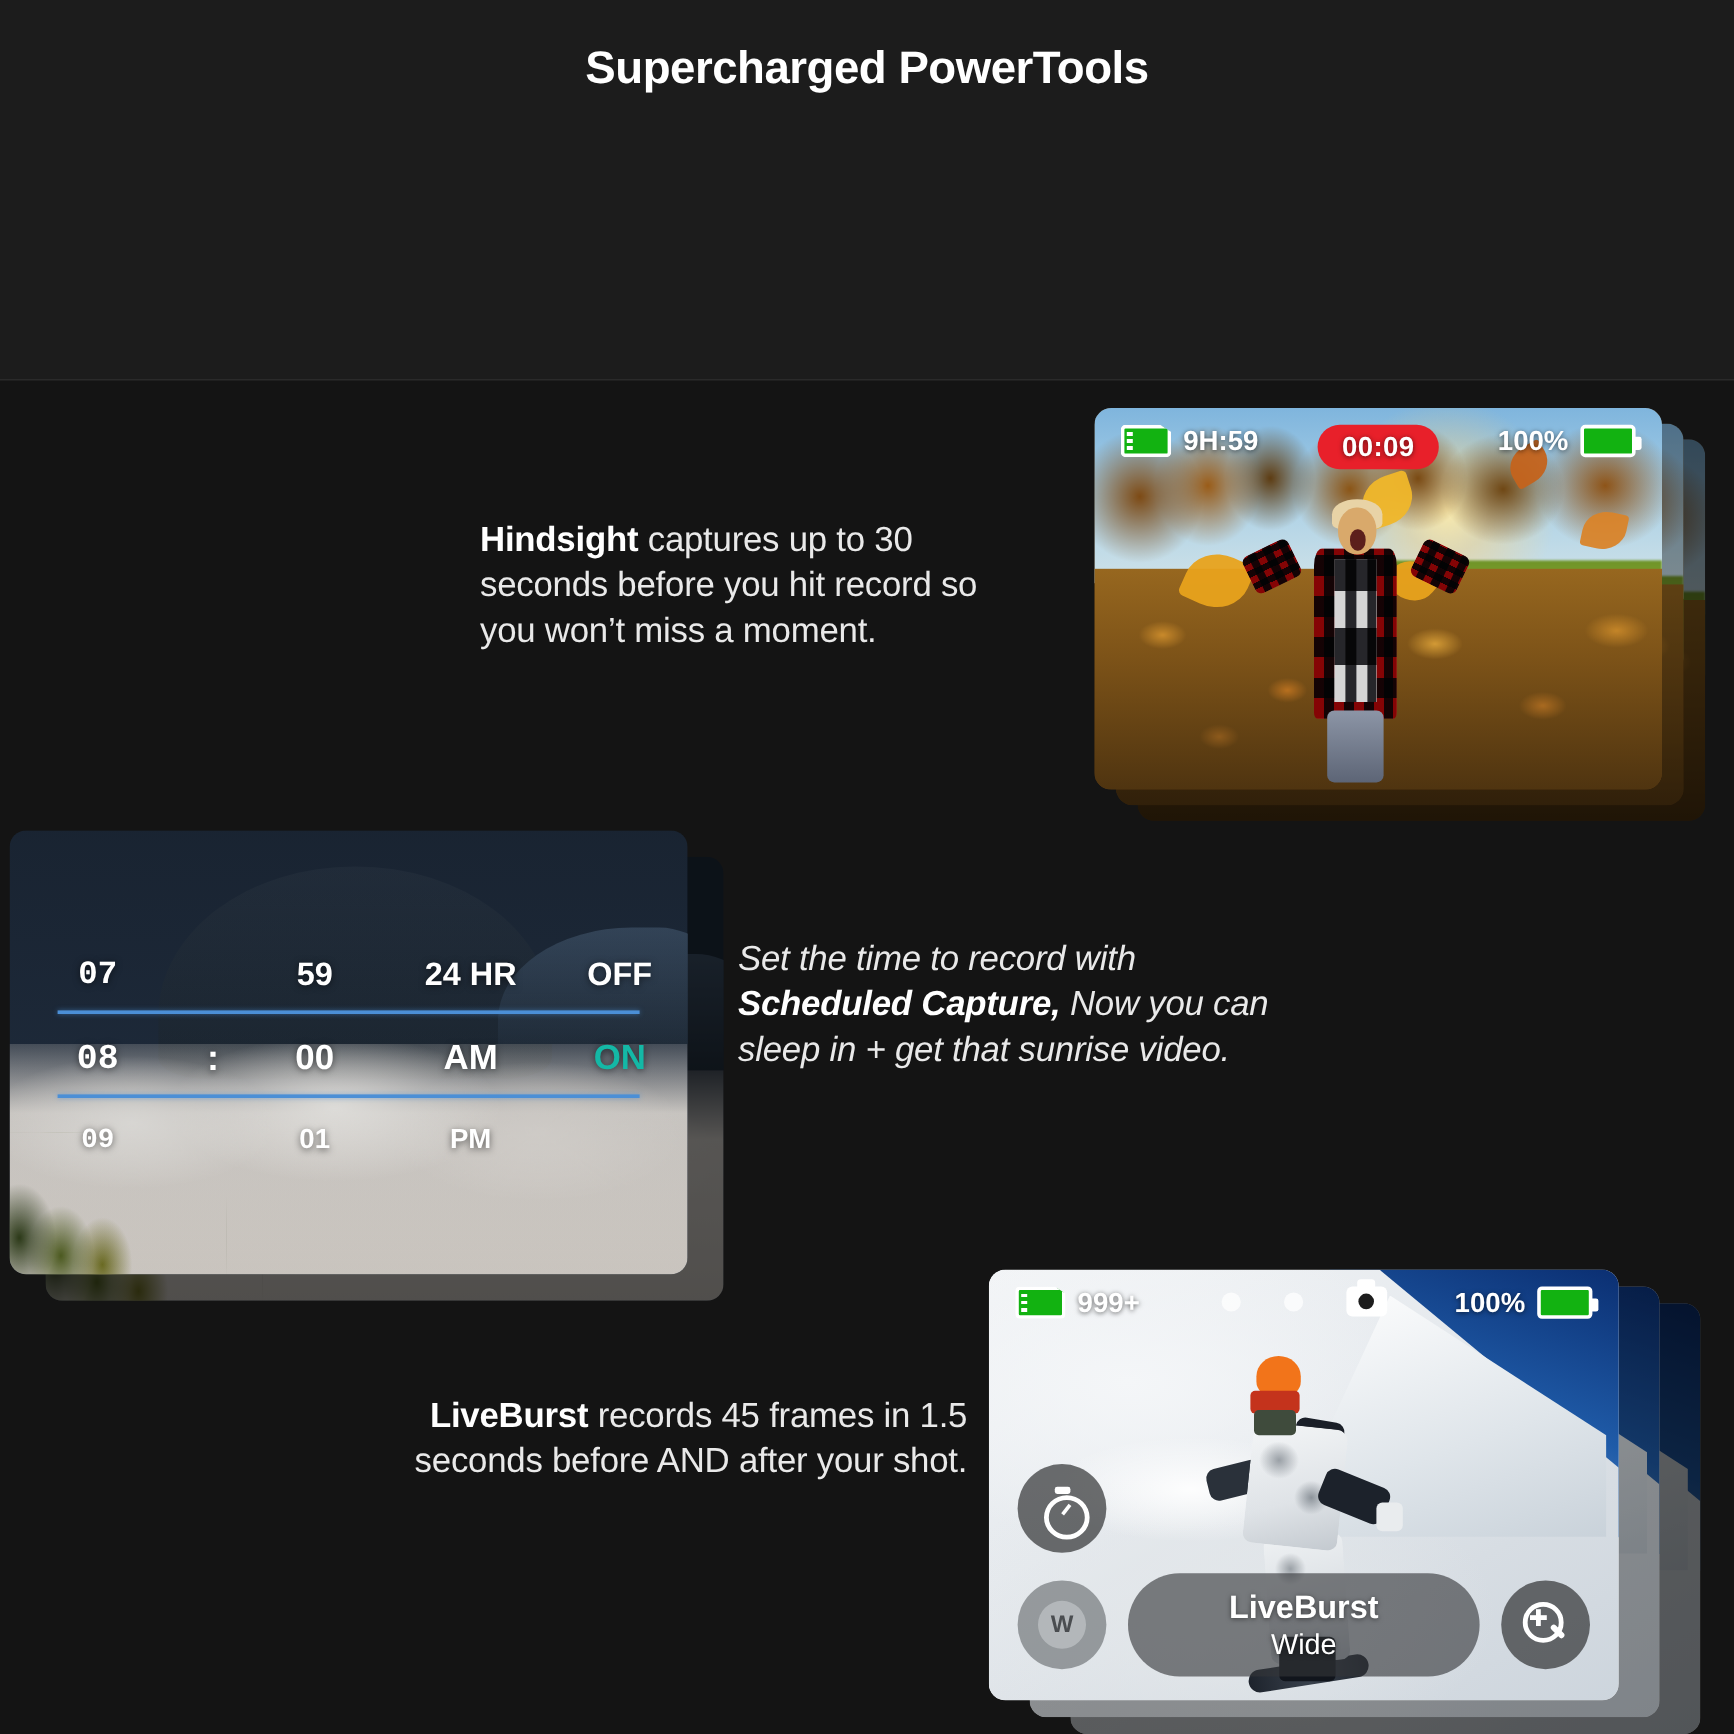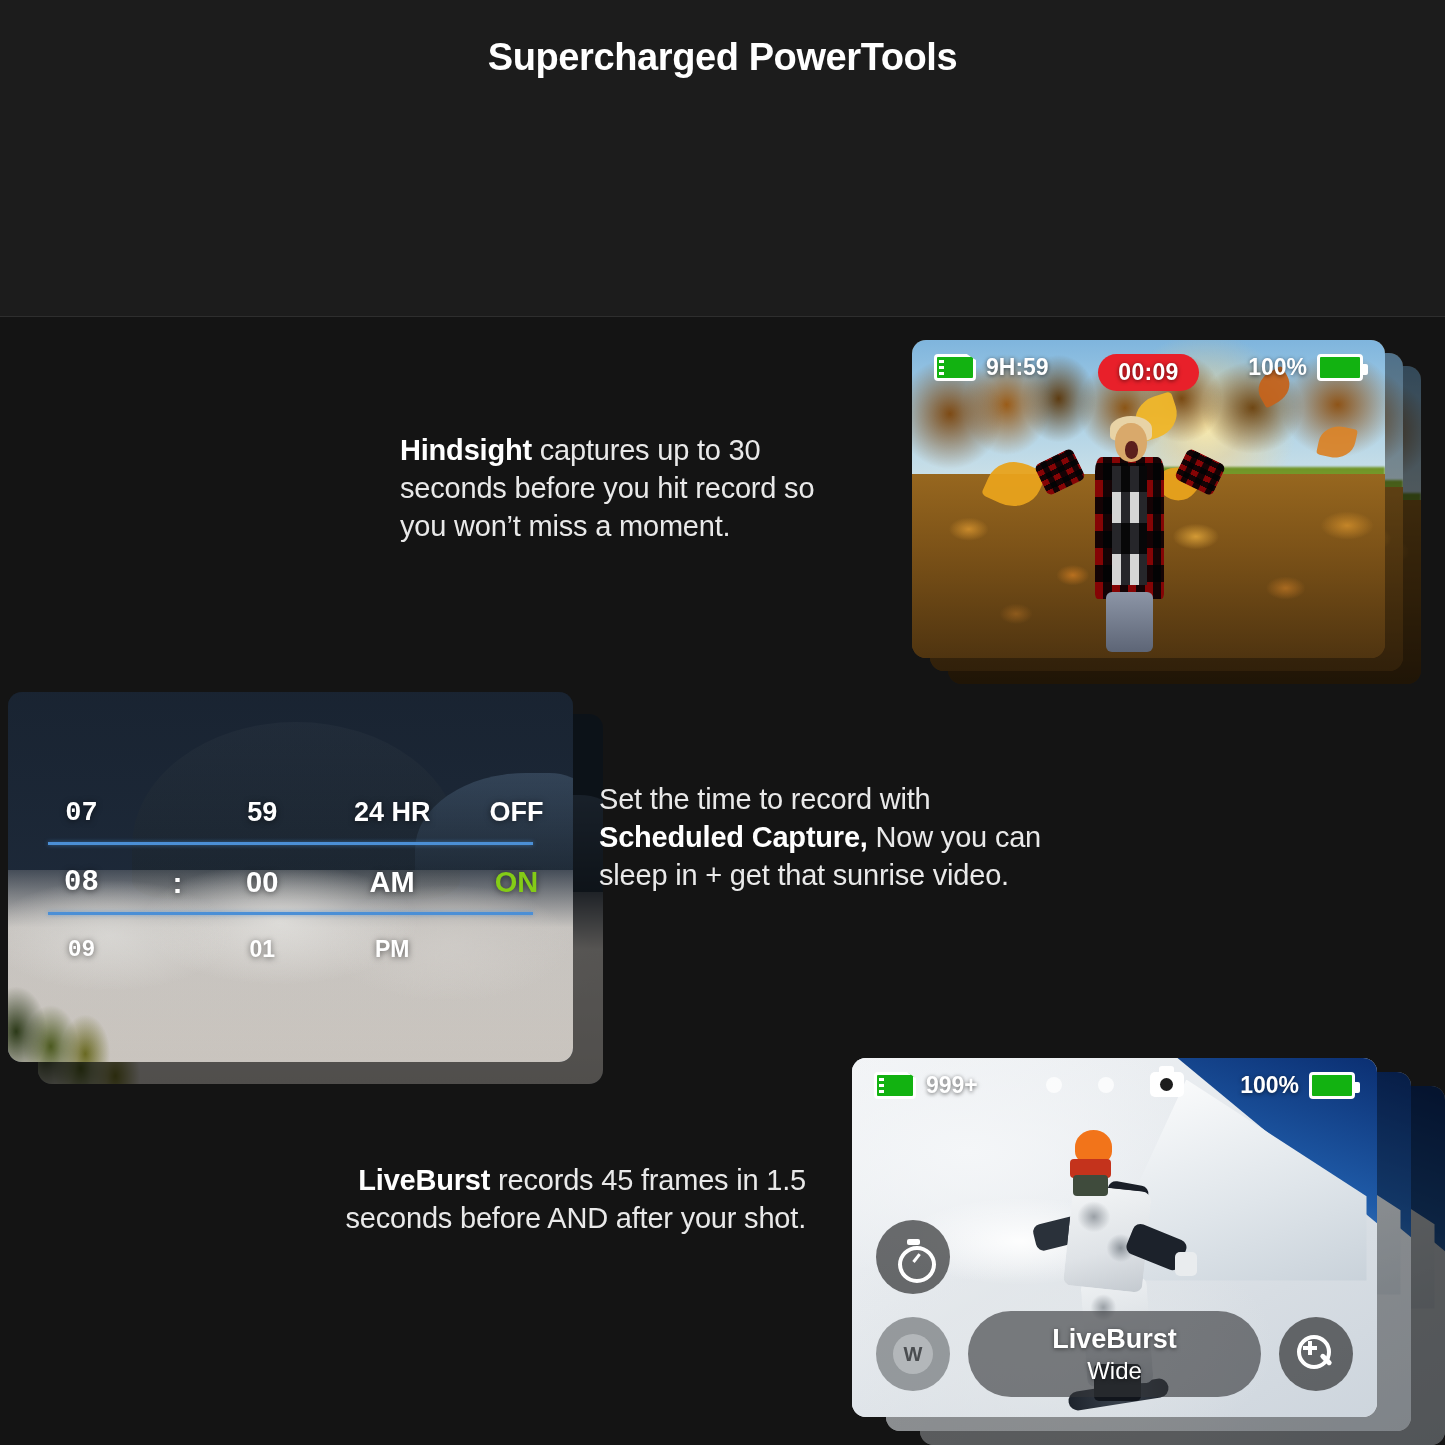--- a/index.html
+++ b/index.html
@@ -175,21 +175,21 @@
   }
   .picker-row.r1 { top: 28.5%; font-size: 27px; }
   .picker-row.r2 { top: 47.0%; font-size: 29px; }
   .picker-row.r3 { top: 66.0%; font-size: 23px; }
   .pk { text-align: center; }
   .pk-hour  { width: 26%; font-family: Liberation Mono, monospace; }
   .pk-colon { width: 8%;  font-size: 30px; }
   .pk-min   { width: 22%; }
   .pk-fmt   { width: 24%; }
   .pk-onoff { width: 20%; }
-  .pk-on { color: #84cc16; }
+  .pk-on { color: #14b8a6; }
   .picker-line {
     position: absolute; left: 7%; width: 86%; height: 3px;
     background: #4b8fd6;
     box-shadow: 0 0 4px rgba(75,143,214,0.6);
   }
   .picker-line.top { top: 40.5%; }
   .picker-line.bot { top: 59.5%; }
 
   
   .snow-scene { position: absolute; inset: 0; background: #e7e9ec; }
@@ -506,29 +506,29 @@
           <div class="pk pk-hour">09</div>
           <div class="pk pk-colon"></div>
           <div class="pk pk-min">01</div>
           <div class="pk pk-fmt">PM</div>
           <div class="pk pk-onoff"></div>
         </div>
       </div>
     </div>
   </div>
 
-  <div class="copy" style="left:599px; top:780px; width:470px;">
+  <div class="copy" style="left:615px; top:780px; width:470px;font-style:italic;">
     <span>Set the time to record with </span><b>Scheduled Capture,</b><span> Now you can sleep in + get that sunrise video.</span>
   </div>
 
   <div class="copy" style="left:316px; top:1161px; width:490px;text-align:right;">
     <b>LiveBurst</b><span> records 45 frames in 1.5 seconds before AND after your shot.</span>
   </div>
 
-  <div class="stack" style="left:852px; top:1058px; width:593px; height:339px;">
+  <div class="stack" style="left:824px; top:1058px; width:593px; height:339px;">
 
     <div class="card back2" style="left:68px; top:28px; width:525px; height:359px;">
       <div class="snow-scene">
         <div class="snow-sky"></div>
           <div class="snow-slope"></div>
           <div class="snow-ridge"></div>
       </div>
     </div>
 
     <div class="card back1" style="left:34px; top:14px; width:525px; height:359px;">

